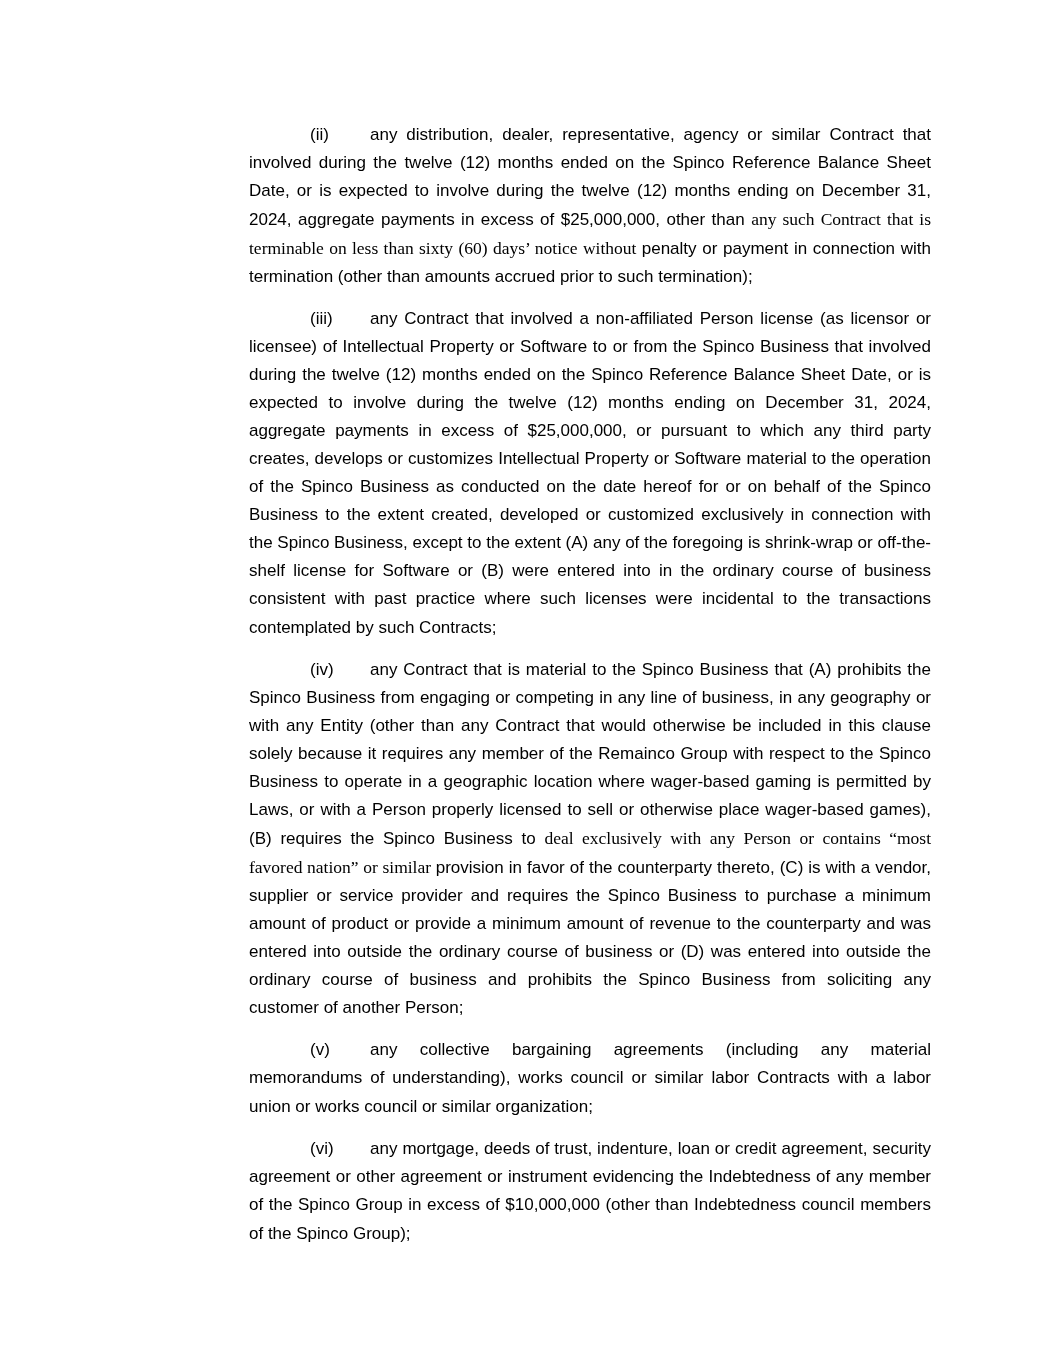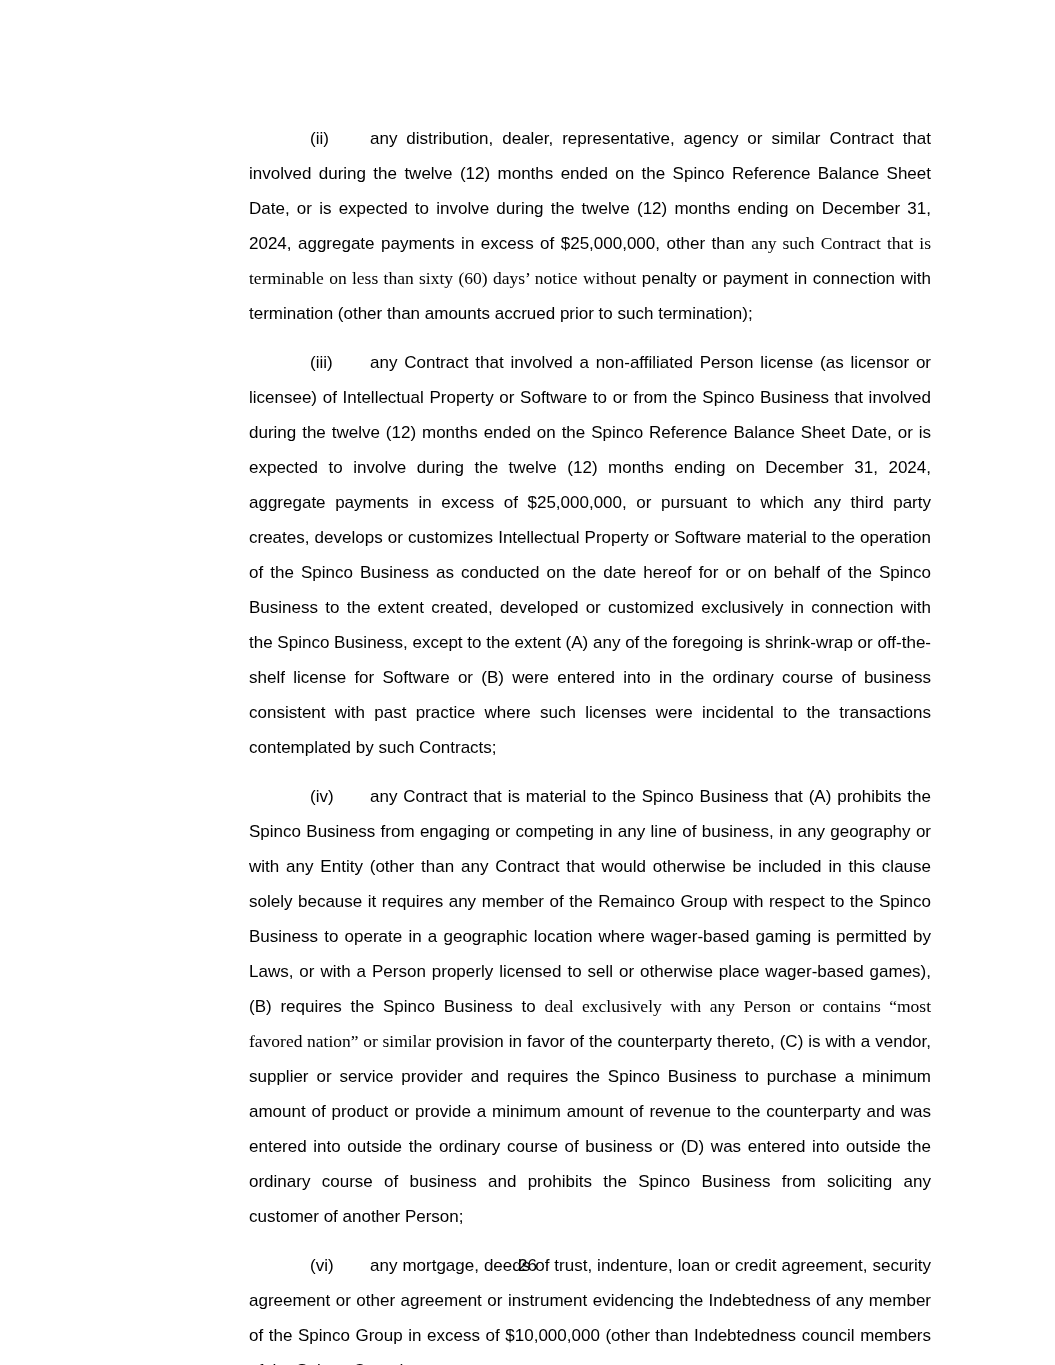--- a/index.html
+++ b/index.html
@@ -9,21 +9,21 @@
   }
   .page {
     position: relative;
     box-sizing: border-box;
     width: 1055px;
     height: 1365px;
     background: #ffffff;
     color: #000000;
     font-family: "Liberation Sans", sans-serif;
     font-size: 17px;
-    line-height: 35px;
+    line-height: 28px;
     padding: 121px 124px 0 249px;
     overflow: hidden;
   }
   .para {
     margin: 0 0 14px 0;
     text-align: justify;
     text-indent: 61px;
   }
   .para-label {
     display: inline-block;
@@ -49,18 +49,18 @@
 <body>
 
 <div class="page">
 
   <p class="para"><span class="para-label">(ii)</span><span>any distribution, dealer, representative, agency or similar Contract that involved during the twelve (12) months ended on the Spinco Reference Balance Sheet Date, or is expected to involve during the twelve (12) months ending on December 31, 2024, aggregate payments in excess of $25,000,000, other than </span><span class="serif-run">any such Contract that is terminable on less than sixty (60) days’ notice without </span><span>penalty or payment in connection with termination (other than amounts accrued prior to such termination);</span></p>
 
   <p class="para"><span class="para-label">(iii)</span><span>any Contract that involved a non-affiliated Person license (as licensor or licensee) of Intellectual Property or Software to or from the Spinco Business that involved during the twelve (12) months ended on the Spinco Reference Balance Sheet Date, or is expected to involve during the twelve (12) months ending on December 31, 2024, aggregate payments in excess of $25,000,000, or pursuant to which any third party creates, develops or customizes Intellectual Property or Software material to the operation of the Spinco Business as conducted on the date hereof for or on behalf of the Spinco Business to the extent created, developed or customized exclusively in connection with the Spinco Business, except to the extent (A) any of the foregoing is shrink-wrap or off-the-shelf license for Software or (B) were entered into in the ordinary course of business consistent with past practice where such licenses were incidental to the transactions contemplated by such Contracts;</span><span class="serif-run"></span><span></span></p>
 
   <p class="para"><span class="para-label">(iv)</span><span>any Contract that is material to the Spinco Business that (A) prohibits the Spinco Business from engaging or competing in any line of business, in any geography or with any Entity (other than any Contract that would otherwise be included in this clause solely because it requires any member of the Remainco Group with respect to the Spinco Business to operate in a geographic location where wager-based gaming is permitted by Laws, or with a Person properly licensed to sell or otherwise place wager-based games), (B) requires the Spinco Business to </span><span class="serif-run">deal exclusively with any Person or contains “most favored nation” or similar </span><span>provision in favor of the counterparty thereto, (C) is with a vendor, supplier or service provider and requires the Spinco Business to purchase a minimum amount of product or provide a minimum amount of revenue to the counterparty and was entered into outside the ordinary course of business or (D) was entered into outside the ordinary course of business and prohibits the Spinco Business from soliciting any customer of another Person;</span></p>
 
+  <p class="para"><span class="para-label">(v)</span><span>any collective bargaining agreements (including any material memorandums of understanding), works council or similar labor Contracts with a labor union or works council or similar organization;</span><span class="serif-run"></span><span></span></p>
 
   <p class="para"><span class="para-label">(vi)</span><span>any mortgage, deeds of trust, indenture, loan or credit agreement, security agreement or other agreement or instrument evidencing the Indebtedness of any member of the Spinco Group in excess of $10,000,000 (other than Indebtedness council members of the Spinco Group);</span><span class="serif-run"></span><span></span></p>
 
-  <div class="page-number">26</div>
 
 </div>
 
 </body></html>

